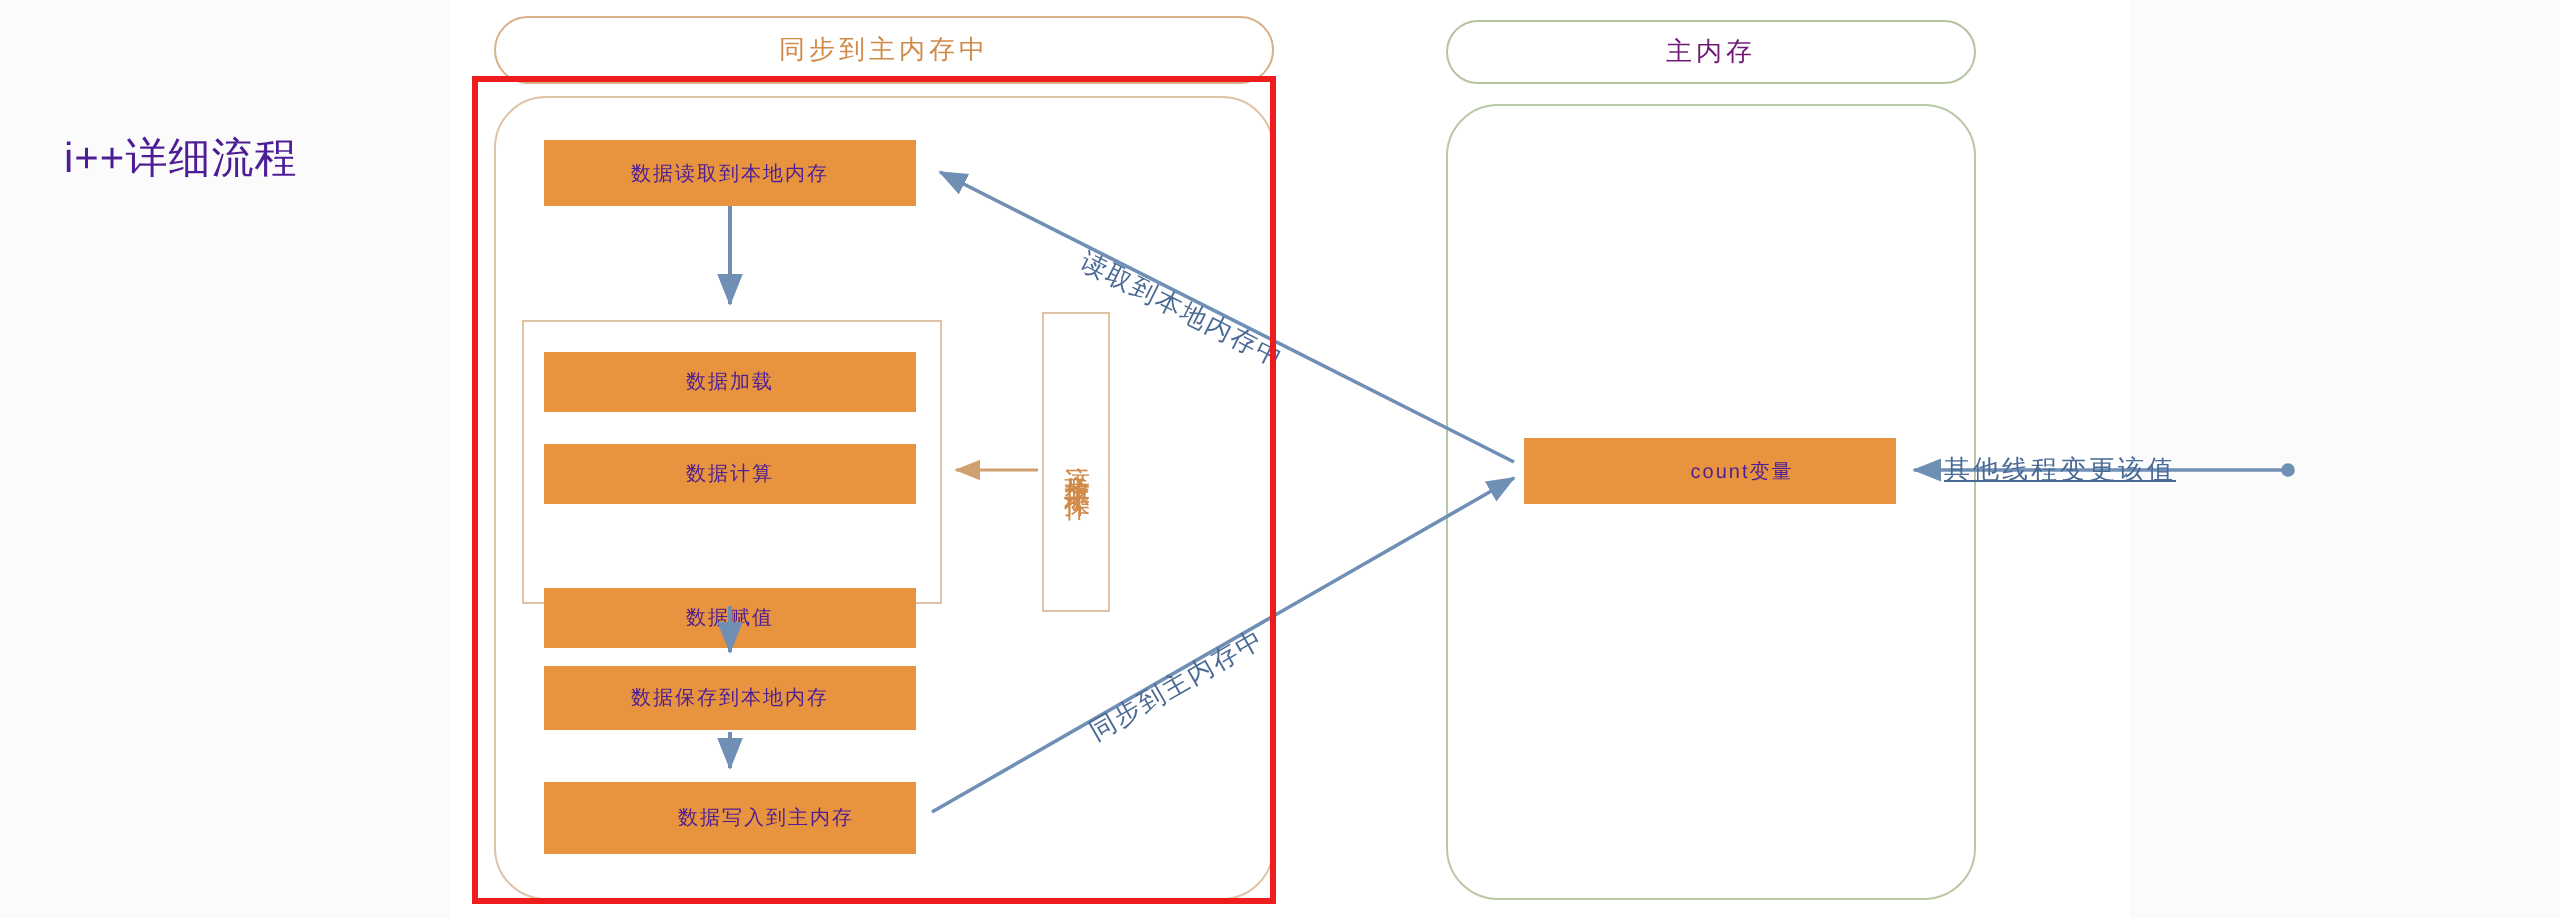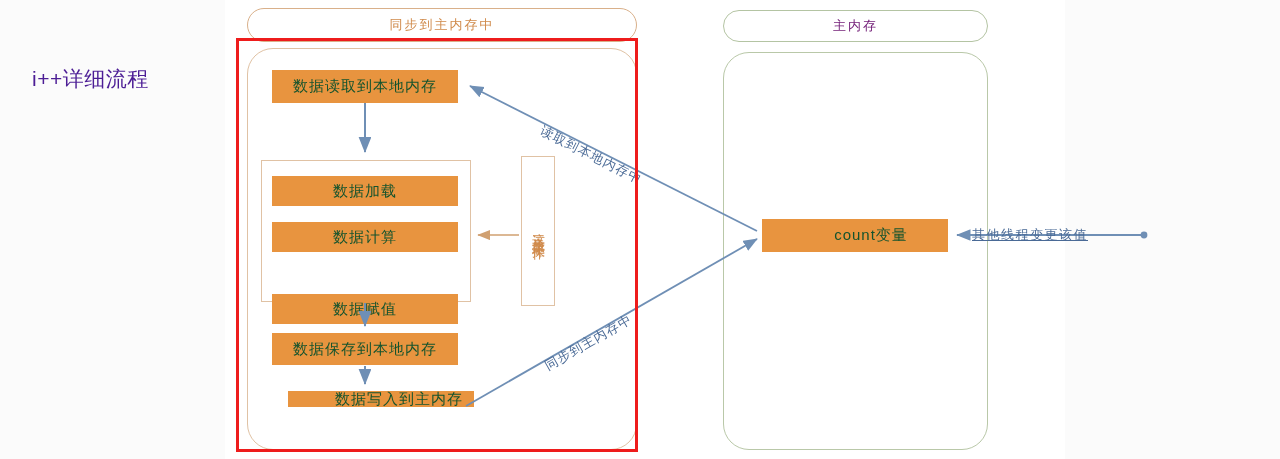--- a/index.html
+++ b/index.html
@@ -80,22 +80,22 @@
     border: 3px solid #ee1c1c;
     background: transparent;
     pointer-events: none;
   }
 
   
   .obox {
     position: absolute;
     box-sizing: border-box;
     background: #e8943f;
-    color: #14532d;
-    font-size: 15px;
+    color: #4c1d95;
+    font-size: 10px;
     letter-spacing: 1px;
     display: flex;
     align-items: center;
     justify-content: center;
     white-space: nowrap;
     text-align: right;
   }
 
   
   .group-box {
@@ -180,21 +180,21 @@
   <div class="obox" style="left:272px; top:70px; width:186px; height:33px;">数据读取到本地内存</div>
 
   <div class="obox" style="left:272px; top:176px; width:186px; height:30px;">数据加载</div>
 
   <div class="obox" style="left:272px; top:222px; width:186px; height:30px;">数据计算</div>
 
   <div class="obox" style="left:272px; top:258px; width:186px; height:30px;margin-top:36px;">数据赋值</div>
 
   <div class="obox" style="left:272px; top:333px; width:186px; height:32px;">数据保存到本地内存</div>
 
-  <div class="obox" style="left:288px; top:391px; width:186px; height:16px;padding-left:36px;">数据写入到主内存</div>
+  <div class="obox" style="left:272px; top:391px; width:186px; height:36px;padding-left:36px;">数据写入到主内存</div>
 
   <div class="vnote" style="left:521px; top:156px; width:34px; height:150px;">这三步非原子操作</div>
 
   <div class="obox" style="left:762px; top:219px; width:186px; height:33px;padding-left:32px;">count变量</div>
 
   <svg class="arrows" viewBox="0 0 1280 459">
     <defs>
       <marker id="ah-blue" markerWidth="9" markerHeight="9" refX="7.5" refY="3.2" orient="auto" markerUnits="strokeWidth">
         <path d="M0,0 L8,3.2 L0,6.4 z" fill="#6f8fb5"></path>
       </marker>

